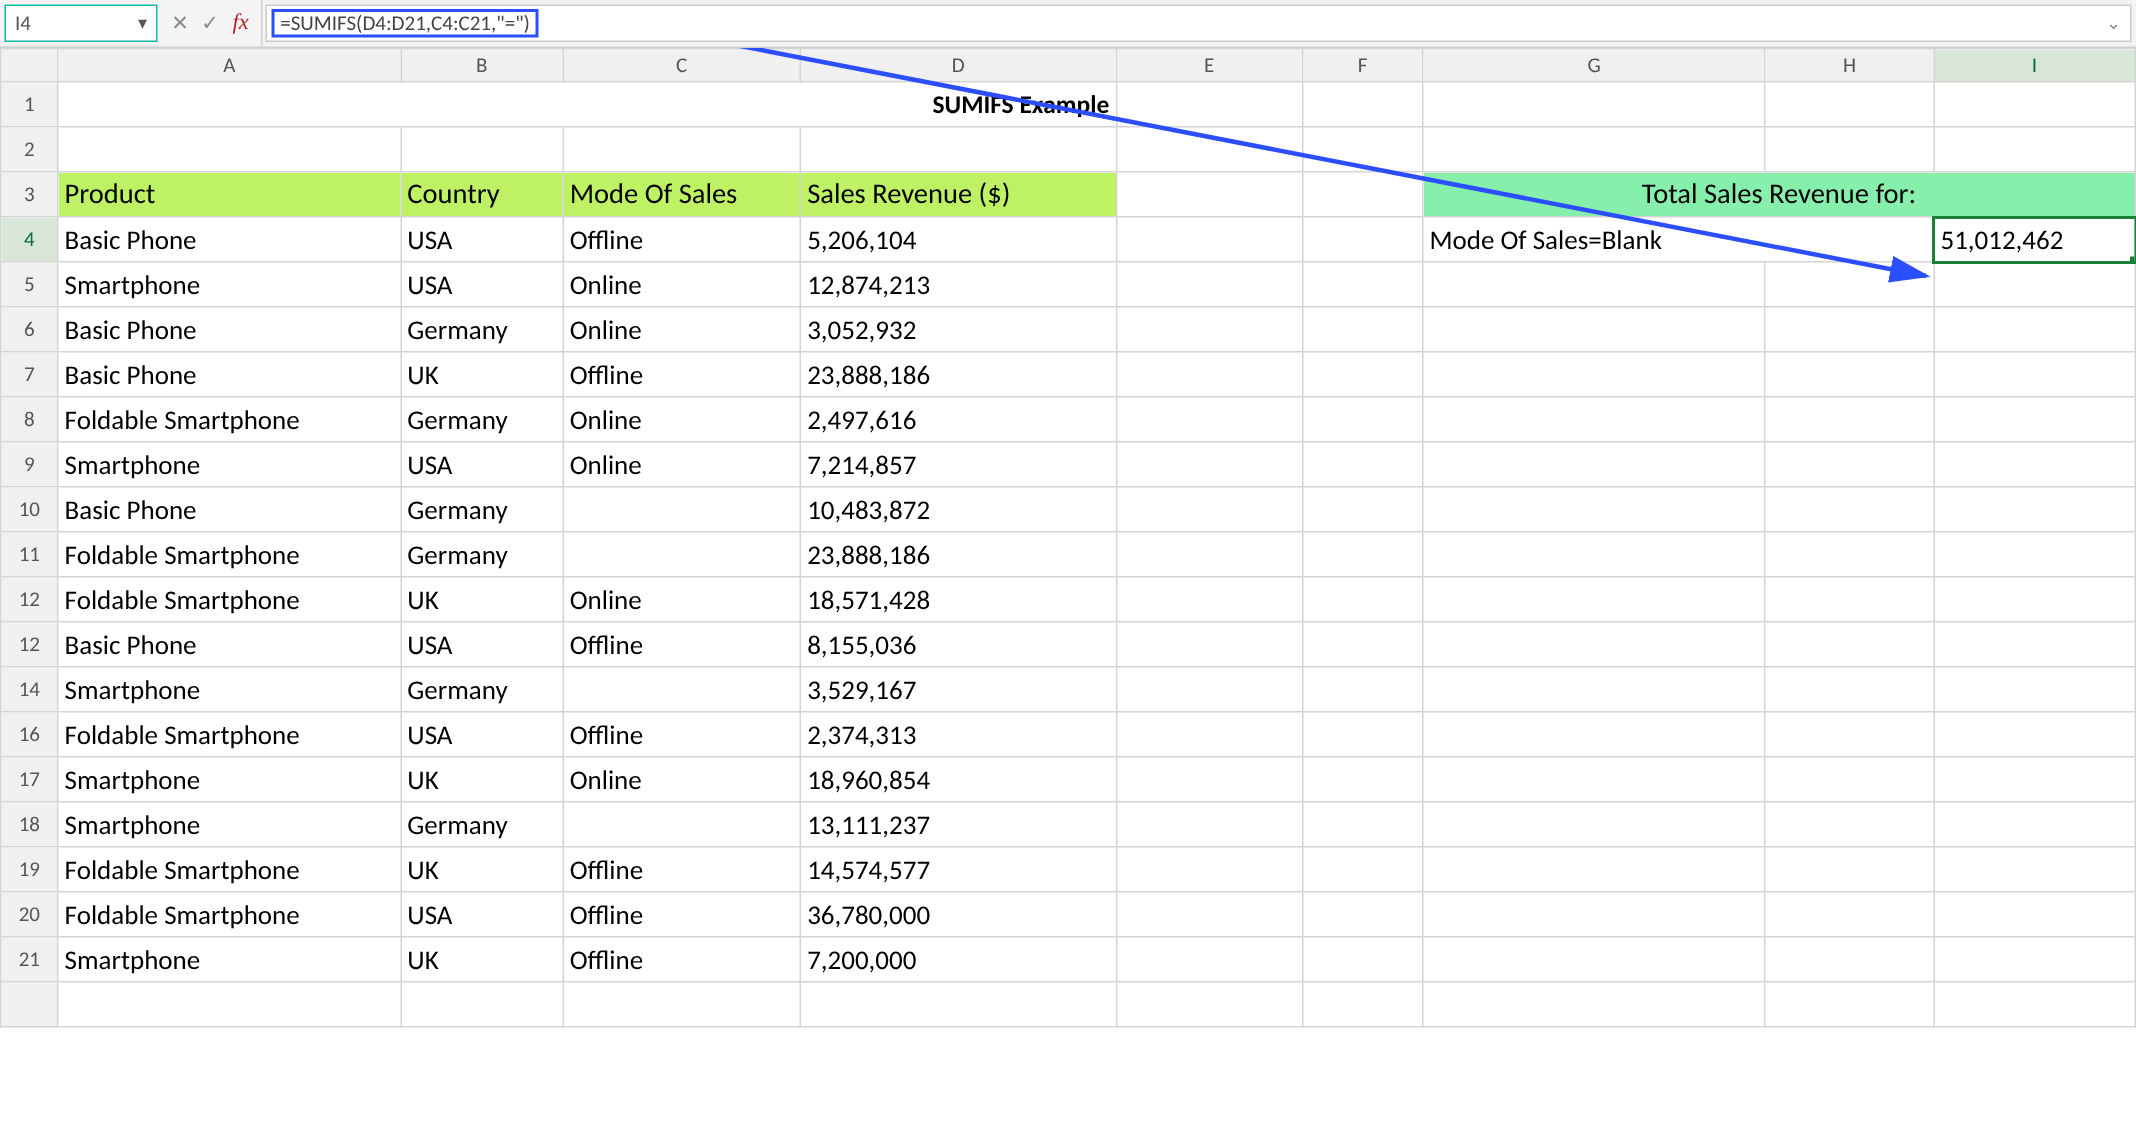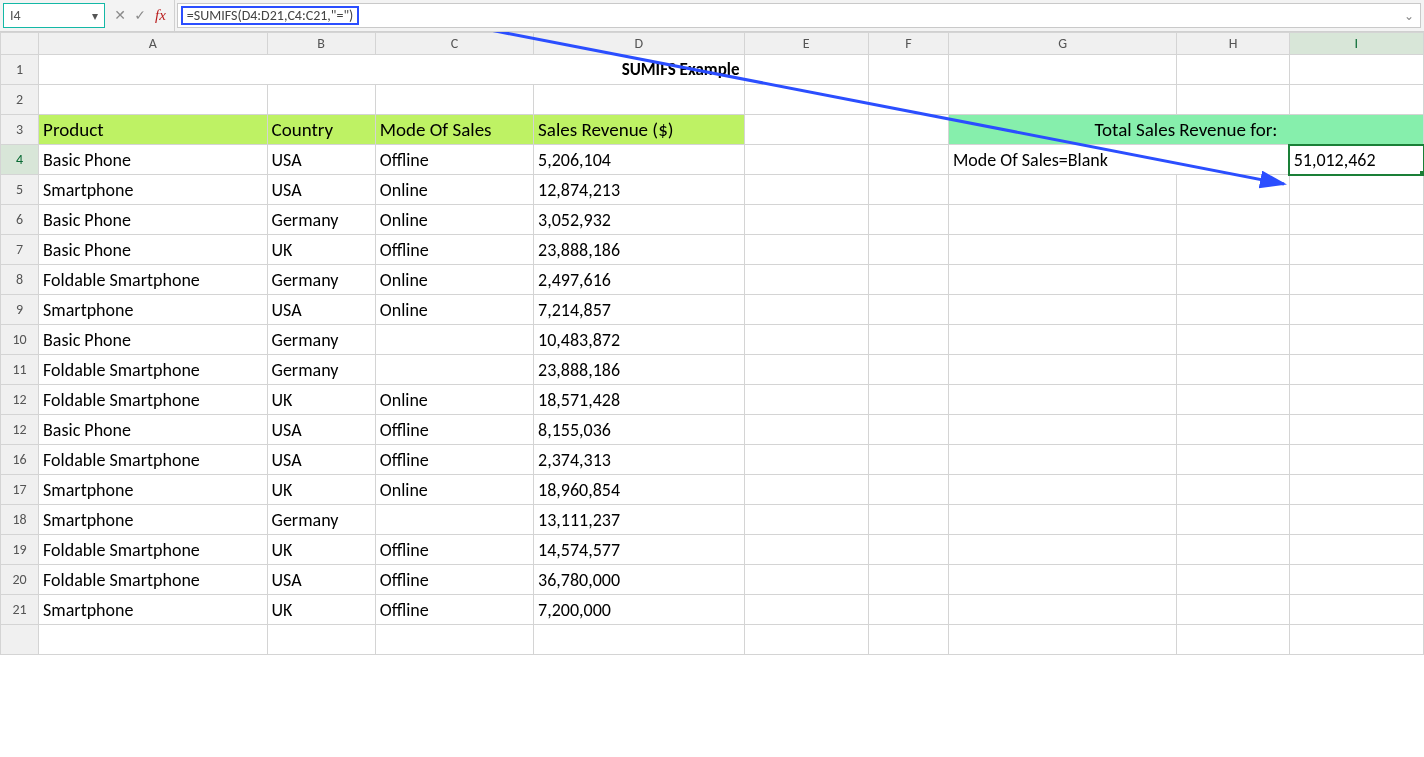--- a/index.html
+++ b/index.html
@@ -381,20 +381,32 @@
           <td>USA</td>
           <td>Offline</td>
           <td class="num">8,155,036</td>
           <td></td>
           <td></td>
           <td></td>
           <td></td>
           <td></td>
         </tr>
         <tr>
+          <th class="rowhdr">14</th>
+          <td>Smartphone</td>
+          <td>Germany</td>
+          <td></td>
+          <td class="num">3,529,167</td>
+          <td></td>
+          <td></td>
+          <td></td>
+          <td></td>
+          <td></td>
+        </tr>
+        <tr>
           <th class="rowhdr">16</th>
           <td>Foldable Smartphone</td>
           <td>USA</td>
           <td>Offline</td>
           <td class="num">2,374,313</td>
           <td></td>
           <td></td>
           <td></td>
           <td></td>
           <td></td>

